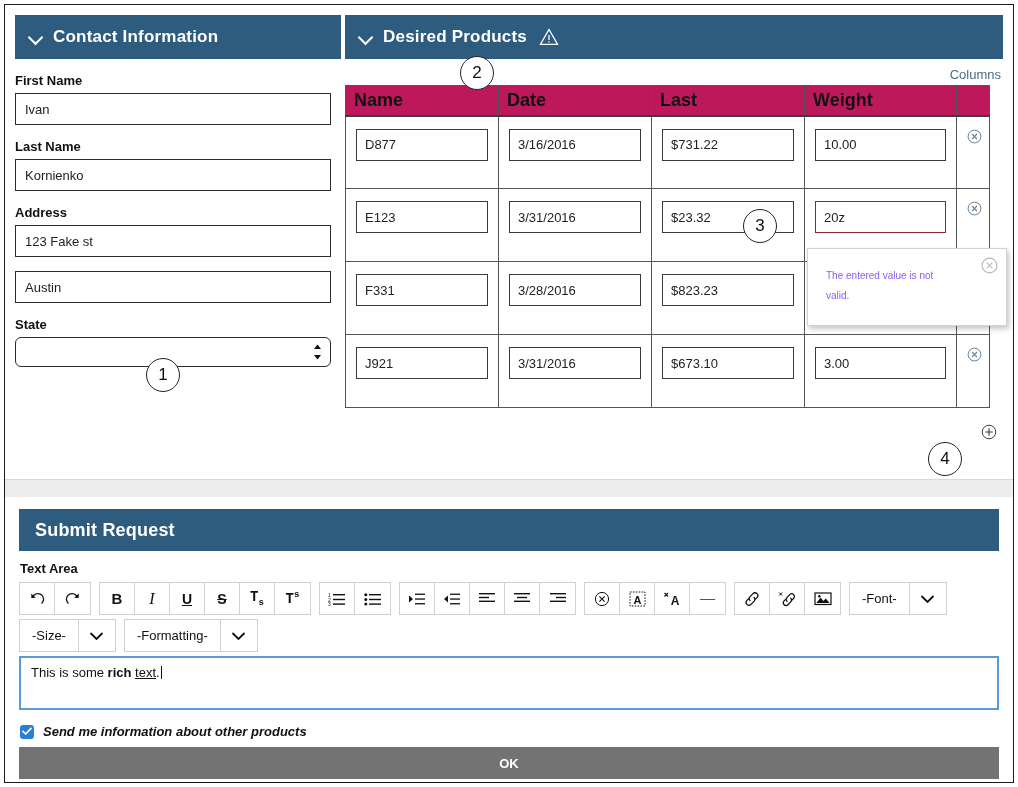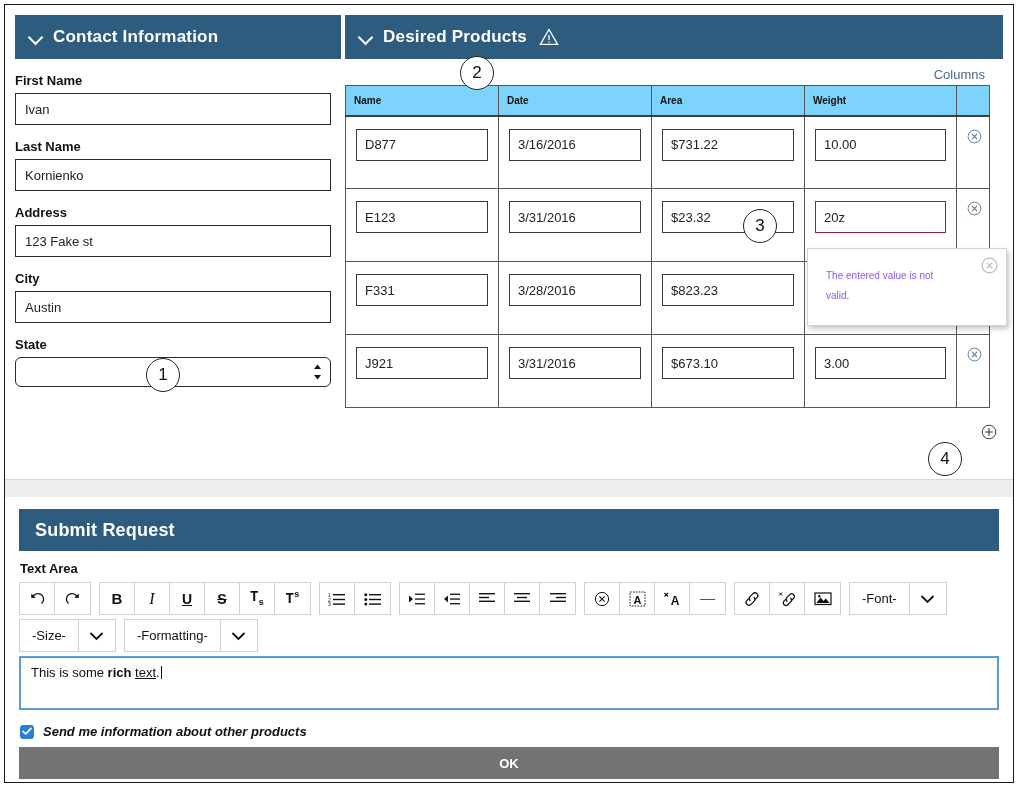--- a/index.html
+++ b/index.html
@@ -73,28 +73,28 @@
     position:absolute; width:34px; height:34px; border-radius:50%;
     border:1.6px solid #222; background:#fff;
     display:flex; align-items:center; justify-content:center;
     font-size:17px; color:#111; z-index:40;
     font-family:"Liberation Sans", sans-serif;
   }
 
   
   .cols-bar { height:26px; position:relative; }
   .cols-link {
-    position:absolute; right:28px; bottom:3px;
+    position:absolute; right:12px; bottom:3px;
     color:#4a6b88; font-size:13px; cursor:pointer;margin-left:30px;
   }
   .tbl { width:644px; border-collapse:collapse; table-layout:fixed; }
   .tbl th, .tbl td { border:1px solid #555; padding:0; }
   .tbl thead th {
-    height:30px; text-align:left; font-weight:bold; font-size:10px;
-    padding:0 8px; border-bottom:2px solid #3d3d3d; background:#7dd3fc;
+    height:30px; text-align:left; font-weight:bold; font-size:18px;
+    padding:0 8px; border-bottom:2px solid #3d3d3d; background:#be185d;
   }
   .tbl tbody td { height:73px; vertical-align:top; padding:12px 10px 0 10px; }
   .cellinput {
     width:100%; height:32px;
     border:1px solid #3a3a3a; background:#fff;
     font-family:"Liberation Sans", sans-serif; font-size:13px;
     padding:0 8px; color:#222; outline:none;
   }
   .cellinput.invalid { border:1px solid #8d2437; }
   td.actcell { text-align:center; vertical-align:top; padding-top:22px; }
@@ -193,21 +193,20 @@
         <div class="field-label">Last Name</div>
         <input class="txt" value="Kornienko" style="">
       </div>
 
       <div class="field">
         <div class="field-label">Address</div>
         <input class="txt" value="123 Fake st" style="">
       </div>
 
       <div class="field">
-        <div class="field-label">City</div>
         <input class="txt" value="Austin" style="">
       </div>
 
       <div class="field">
         <div class="field-label">State</div>
         <div class="sel-wrap">
           <select class="sel"><option></option></select>
           <span class="stepper">
             <svg width="9" height="17" viewBox="0 0 9 17">
               <path d="M4.5 1 L8 5.5 L1 5.5 Z" fill="#111"></path>
@@ -240,21 +239,21 @@
           <col style="width:153px">
             <col style="width:153px">
             <col style="width:153px">
             <col style="width:152px">
             <col style="width:33px">
         </colgroup>
         <thead>
           <tr>
             <th>Name</th>
             <th>Date</th>
-            <th>Area</th>
+            <th>Last</th>
             <th>Weight</th>
             <th></th>
           </tr>
         </thead>
         <tbody>
 
           <tr>
             <td><input class="cellinput" value="D877" style=""></td>
             <td><input class="cellinput" value="3/16/2016" style=""></td>
             <td><input class="cellinput" value="$731.22" style=""></td>

